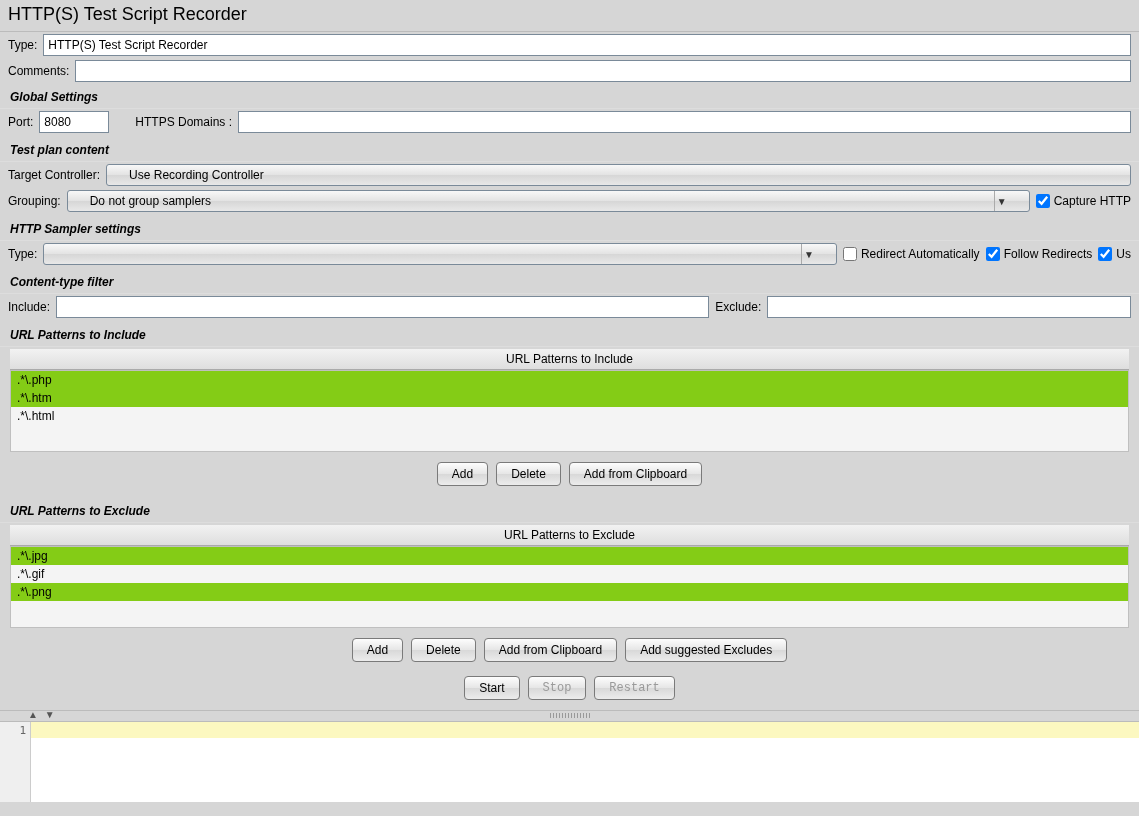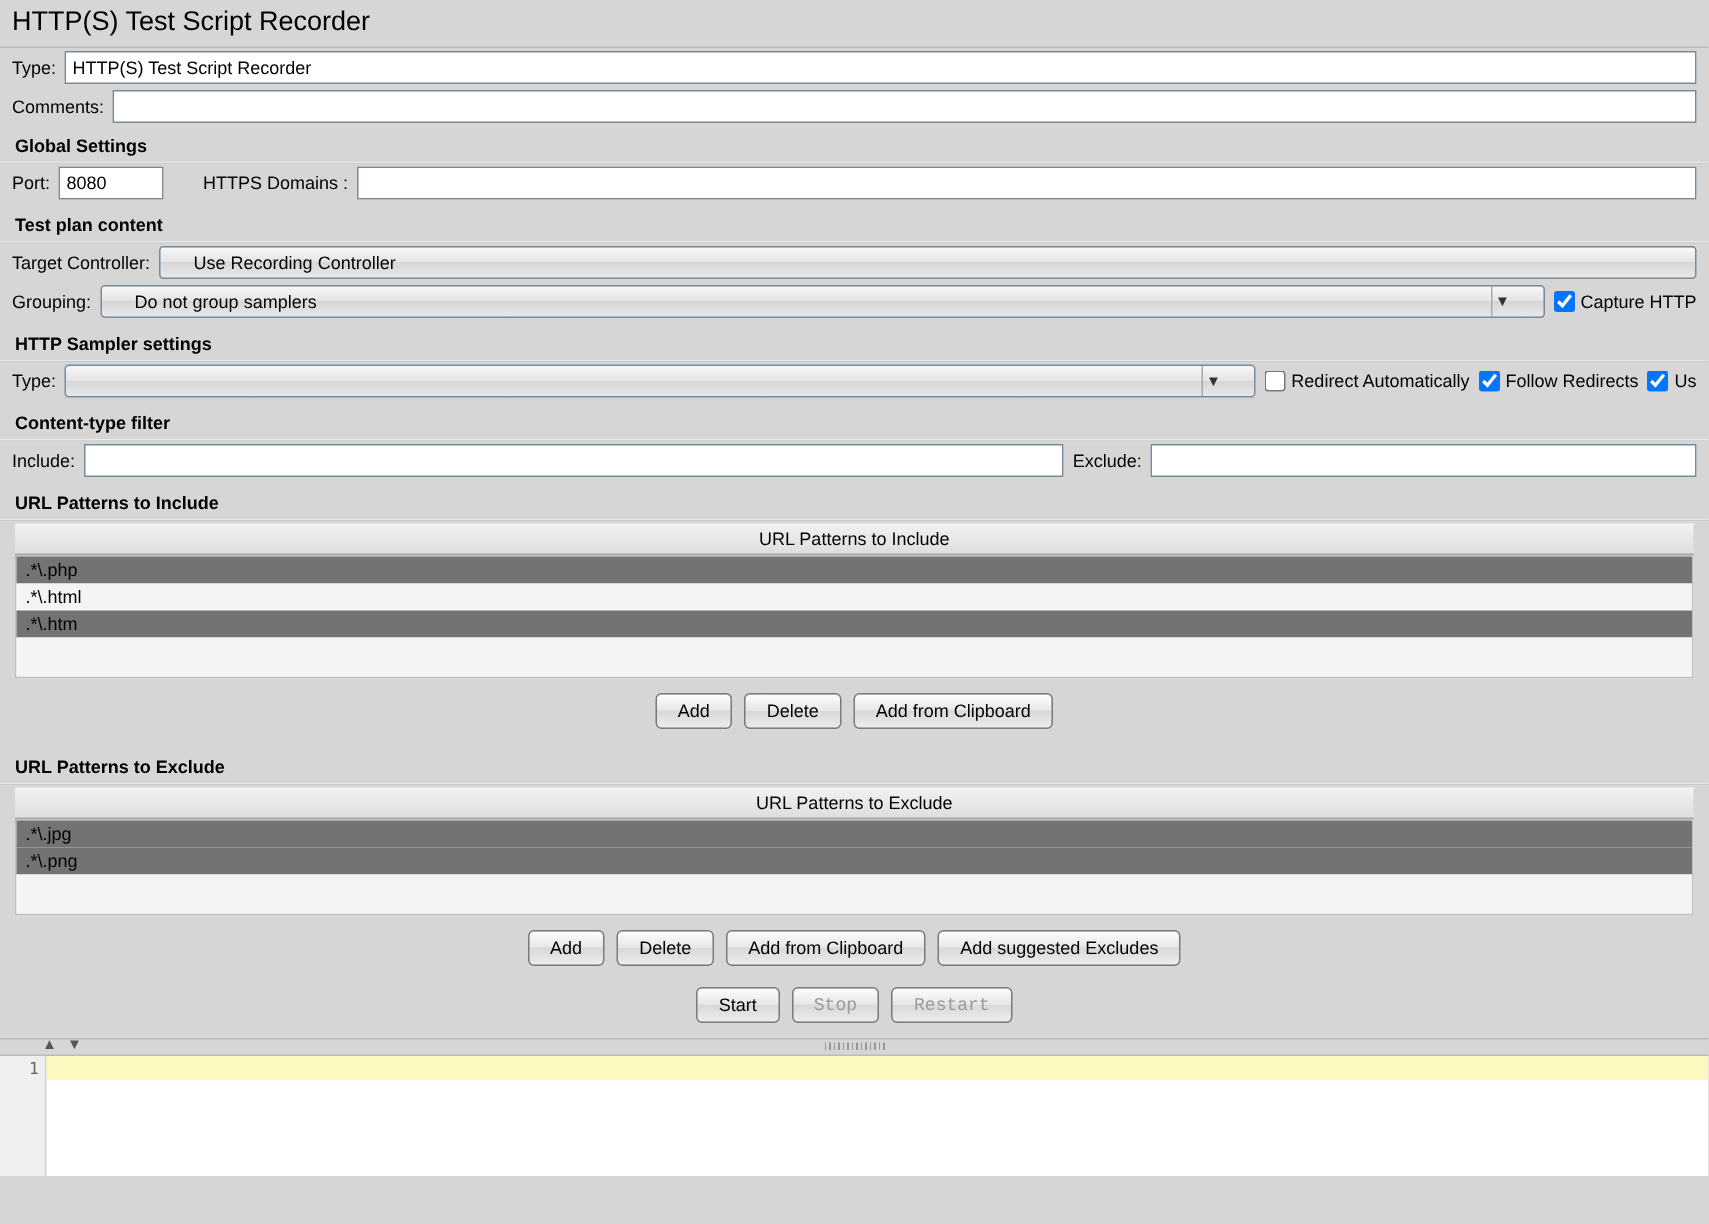--- a/index.html
+++ b/index.html
@@ -1,21 +1,21 @@
 <!DOCTYPE html>
 <html><head>
 <meta charset="utf-8">
 <style>
   html,body{margin:0;padding:0;font-family:Arial,Helvetica,sans-serif;font-size:12px;color:#000;background:#d6d6d6;}
   .panel{background:#d6d6d6;}
   .title{font-size:18px;padding:4px 8px 6px 8px;border-bottom:1px solid #bbb;background:#d6d6d6;}
   .hr{height:1px;background:linear-gradient(to bottom,#fff,#bbb);}
   .row{display:flex;align-items:center;padding:2px 8px;gap:6px;}
   .section{padding:0 0 2px 0;}
-  .section-label{font-weight:bold;padding:6px 10px 4px 10px;}
+  .section-label{font-weight:bold;padding:6px 10px 4px 10px;font-style:italic;}
   label{white-space:nowrap;}
   input[type=text].field{
     height:18px;border:1px solid #7a8a99;background:#fff;padding:1px 4px;
     font-family:inherit;font-size:12px;color:#000;box-shadow:inset 0 1px 0 #fff;
   }
   .field-flex{flex:1;min-width:0;}
   .select{
     height:20px;border:1px solid #7a8a99;
     background:linear-gradient(#f8f8f8,#e3e3e3 49%,#d6d6d6 50%,#e8e8e8);
     border-radius:3px;display:flex;align-items:center;padding:0 20px;position:relative;
@@ -23,21 +23,21 @@
   .select.flex{flex:1;}
   .select .sel-text{flex:1;padding:0 2px;}
   .select .tri{width:14px;text-align:center;color:#333;font-size:10px;border-left:1px solid #aaa;height:100%;display:flex;align-items:center;justify-content:center;}
   .chk{display:flex;align-items:center;gap:4px;white-space:nowrap;}
   .chk input{width:14px;height:14px;margin:0;}
   .table-wrap{margin:2px 10px 4px 10px;border:1px solid #999;background:#fff;}
   .table-wrap.noborder{border:none;background:transparent;}
   .thead{background:linear-gradient(#f2f2f2,#dedede);border-bottom:1px solid #aaa;text-align:center;padding:3px 0;}
   .trow{padding:2px 6px;}
   .trow.alt{background:#f4f4f4;}
-  .trow.white{background:#737373;}
+  .trow.white{background:#84cc16;}
   .btn{
     height:22px;padding:0 14px;border:1px solid #7a7a7a;border-radius:4px;
     background:linear-gradient(#fdfdfd,#e6e6e6 49%,#d8d8d8 50%,#ececec);
     font-family:inherit;font-size:12px;cursor:default;display:inline-flex;align-items:center;justify-content:center;
   }
   .btn.disabled{color:#9a9a9a;font-family:Liberation Mono, monospace;}
   .btnrow{display:flex;justify-content:center;gap:8px;padding:6px 0 10px 0;}
   .split-handle{height:10px;background:#d6d6d6;border-top:1px solid #bbb;border-bottom:1px solid #bbb;position:relative;}
   .split-arrows{position:absolute;left:28px;top:-2px;font-size:10px;color:#555;letter-spacing:2px;}
   .split-grip{position:absolute;left:50%;transform:translateX(-50%);top:2px;width:40px;height:5px;background:repeating-linear-gradient(90deg,#999 0 1px,transparent 1px 3px);}
@@ -130,39 +130,40 @@
     </div>
   </div>
 
   <div class="section">
     <div class="section-label">URL Patterns to Include</div>
     <div class="hr"></div>
     <div class="table-wrap noborder">
       <div class="thead">URL Patterns to Include</div>
       <div style="background:#fff;border:1px solid #bfbfbf;">
         <div class="trow white">.*\.php</div>
+        <div class="trow white">.*\.htm</div>
         <div class="trow alt">.*\.html</div>
-        <div class="trow white">.*\.htm</div>
         <div class="trow alt" style="height:22px"></div>
       </div>
     </div>
     <div class="btnrow">
       <div class="btn">Add</div>
       <div class="btn">Delete</div>
       <div class="btn">Add from Clipboard</div>
     </div>
   </div>
 
   <div class="section">
     <div class="section-label">URL Patterns to Exclude</div>
     <div class="hr"></div>
     <div class="table-wrap noborder">
       <div class="thead">URL Patterns to Exclude</div>
       <div style="background:#fff;border:1px solid #bfbfbf;">
         <div class="trow white">.*\.jpg</div>
+        <div class="trow alt">.*\.gif</div>
         <div class="trow white">.*\.png</div>
         <div class="trow alt" style="height:22px"></div>
       </div>
     </div>
     <div class="btnrow">
       <div class="btn">Add</div>
       <div class="btn">Delete</div>
       <div class="btn">Add from Clipboard</div>
       <div class="btn">Add suggested Excludes</div>
     </div>

